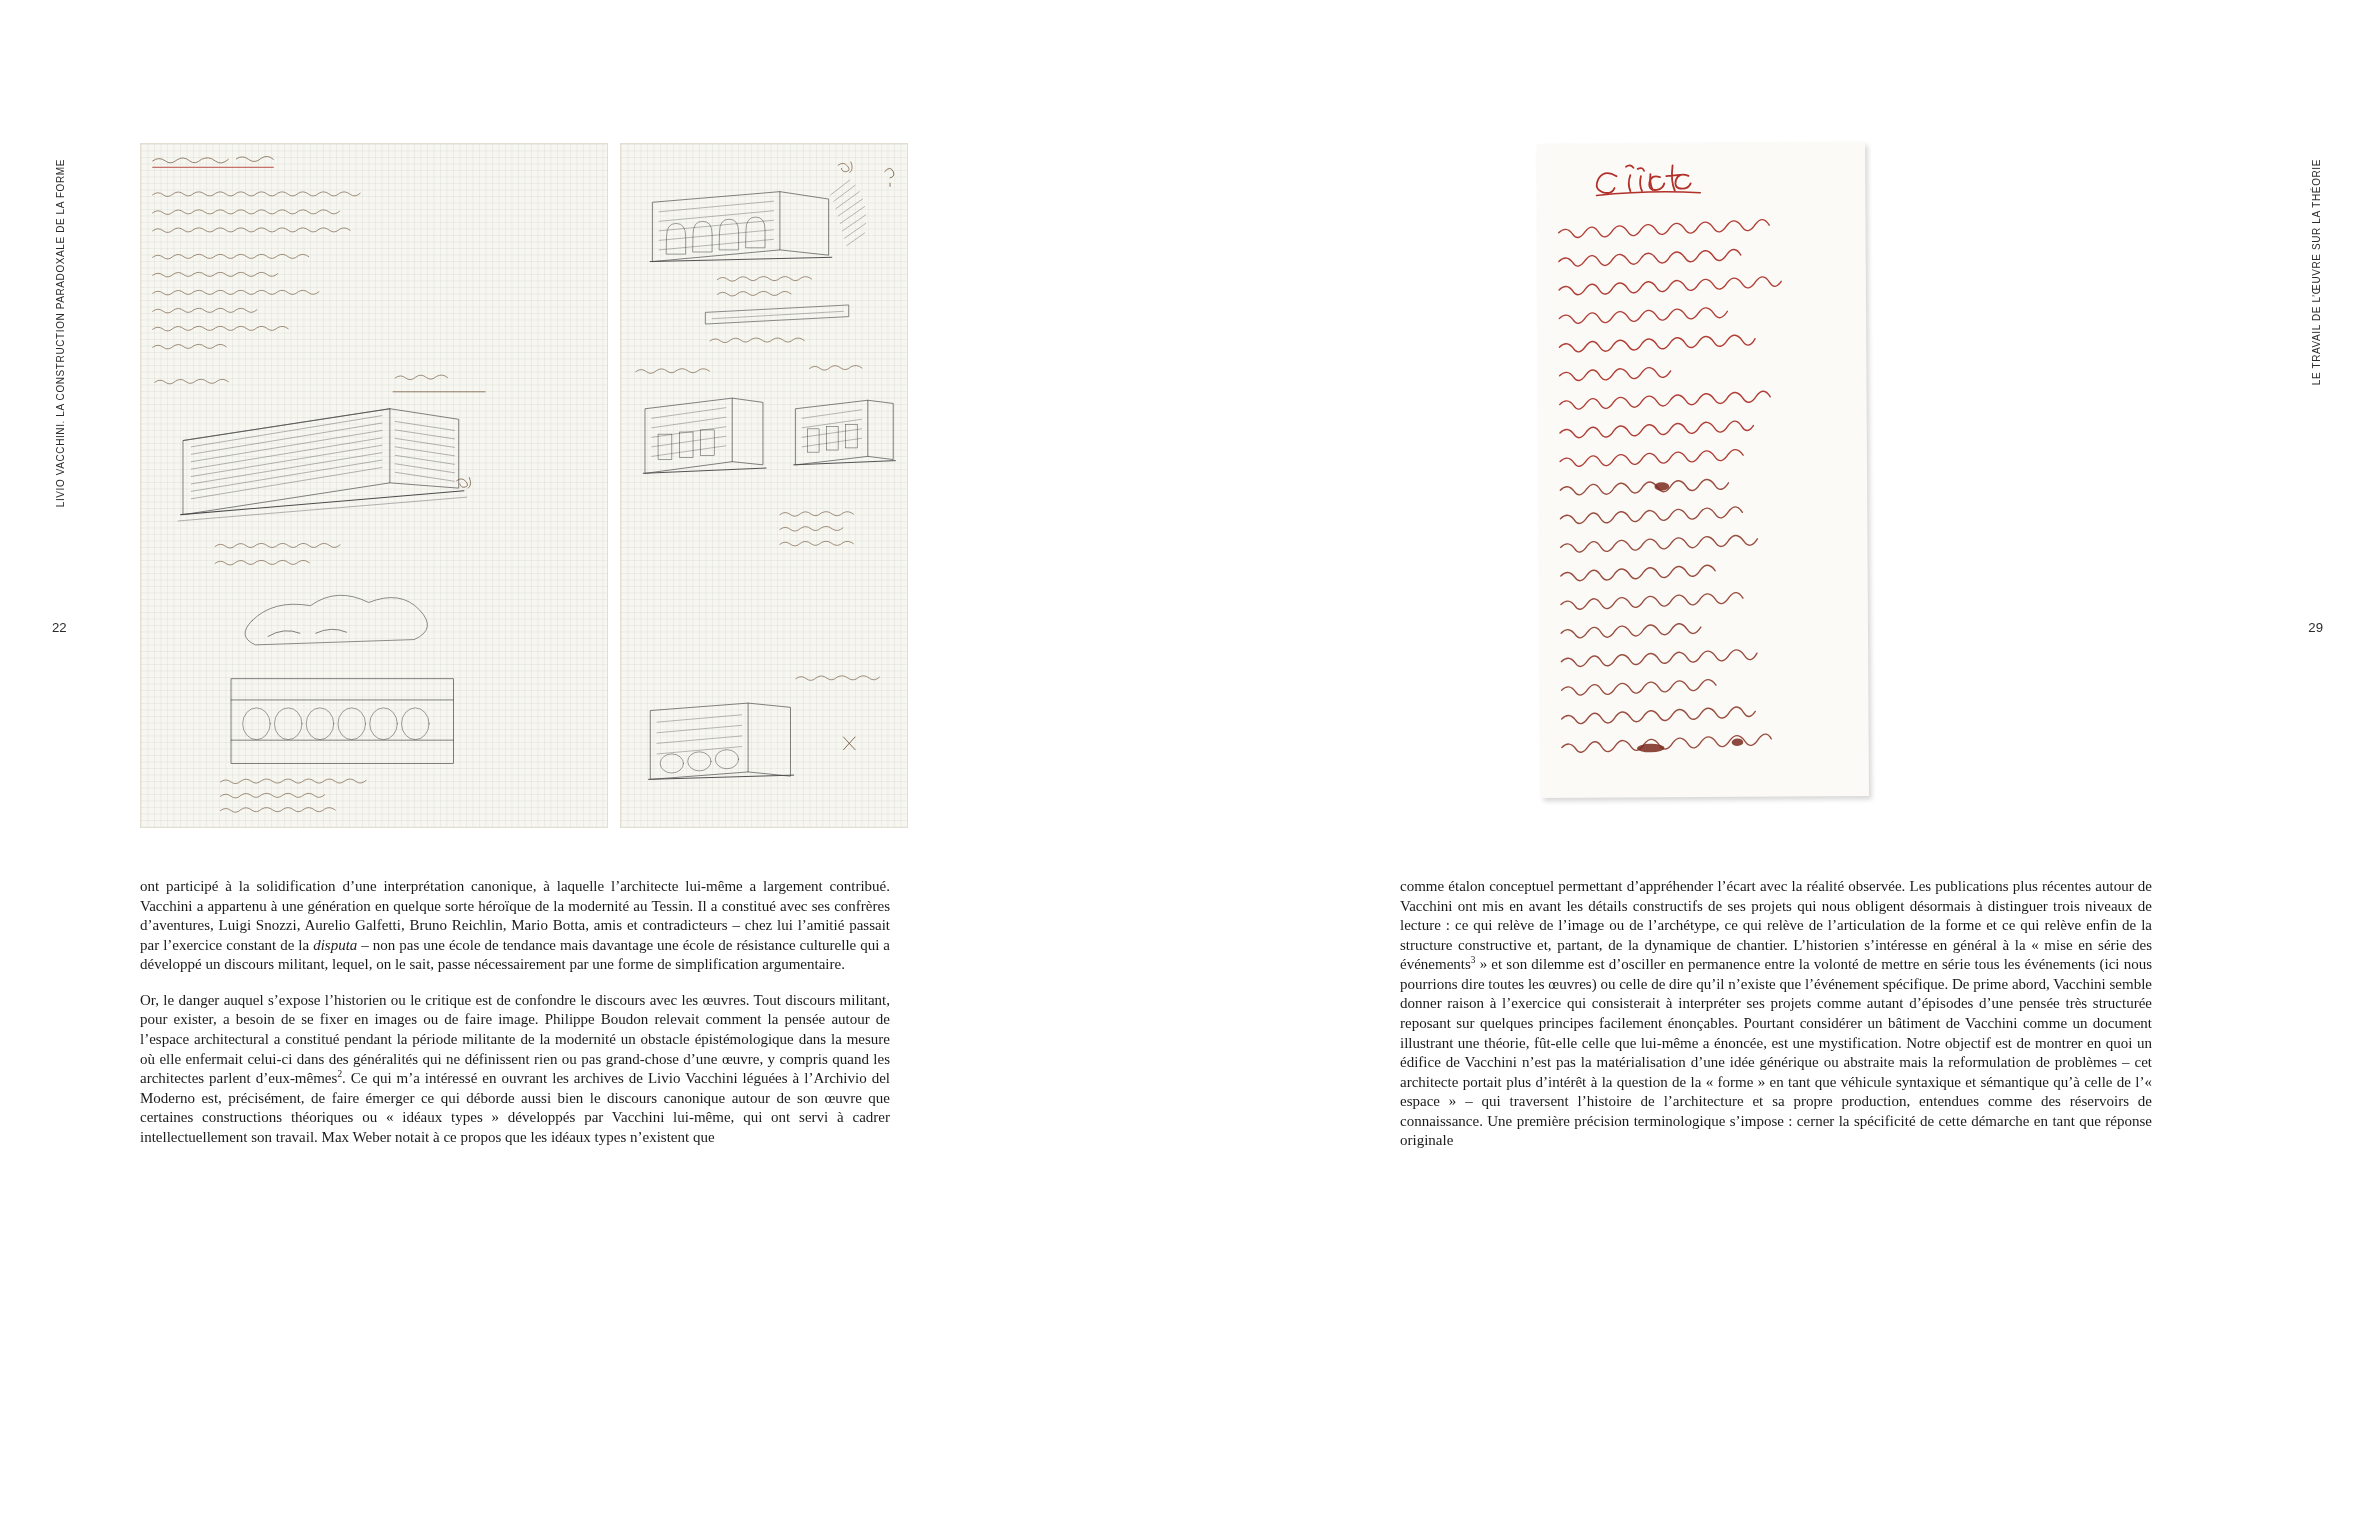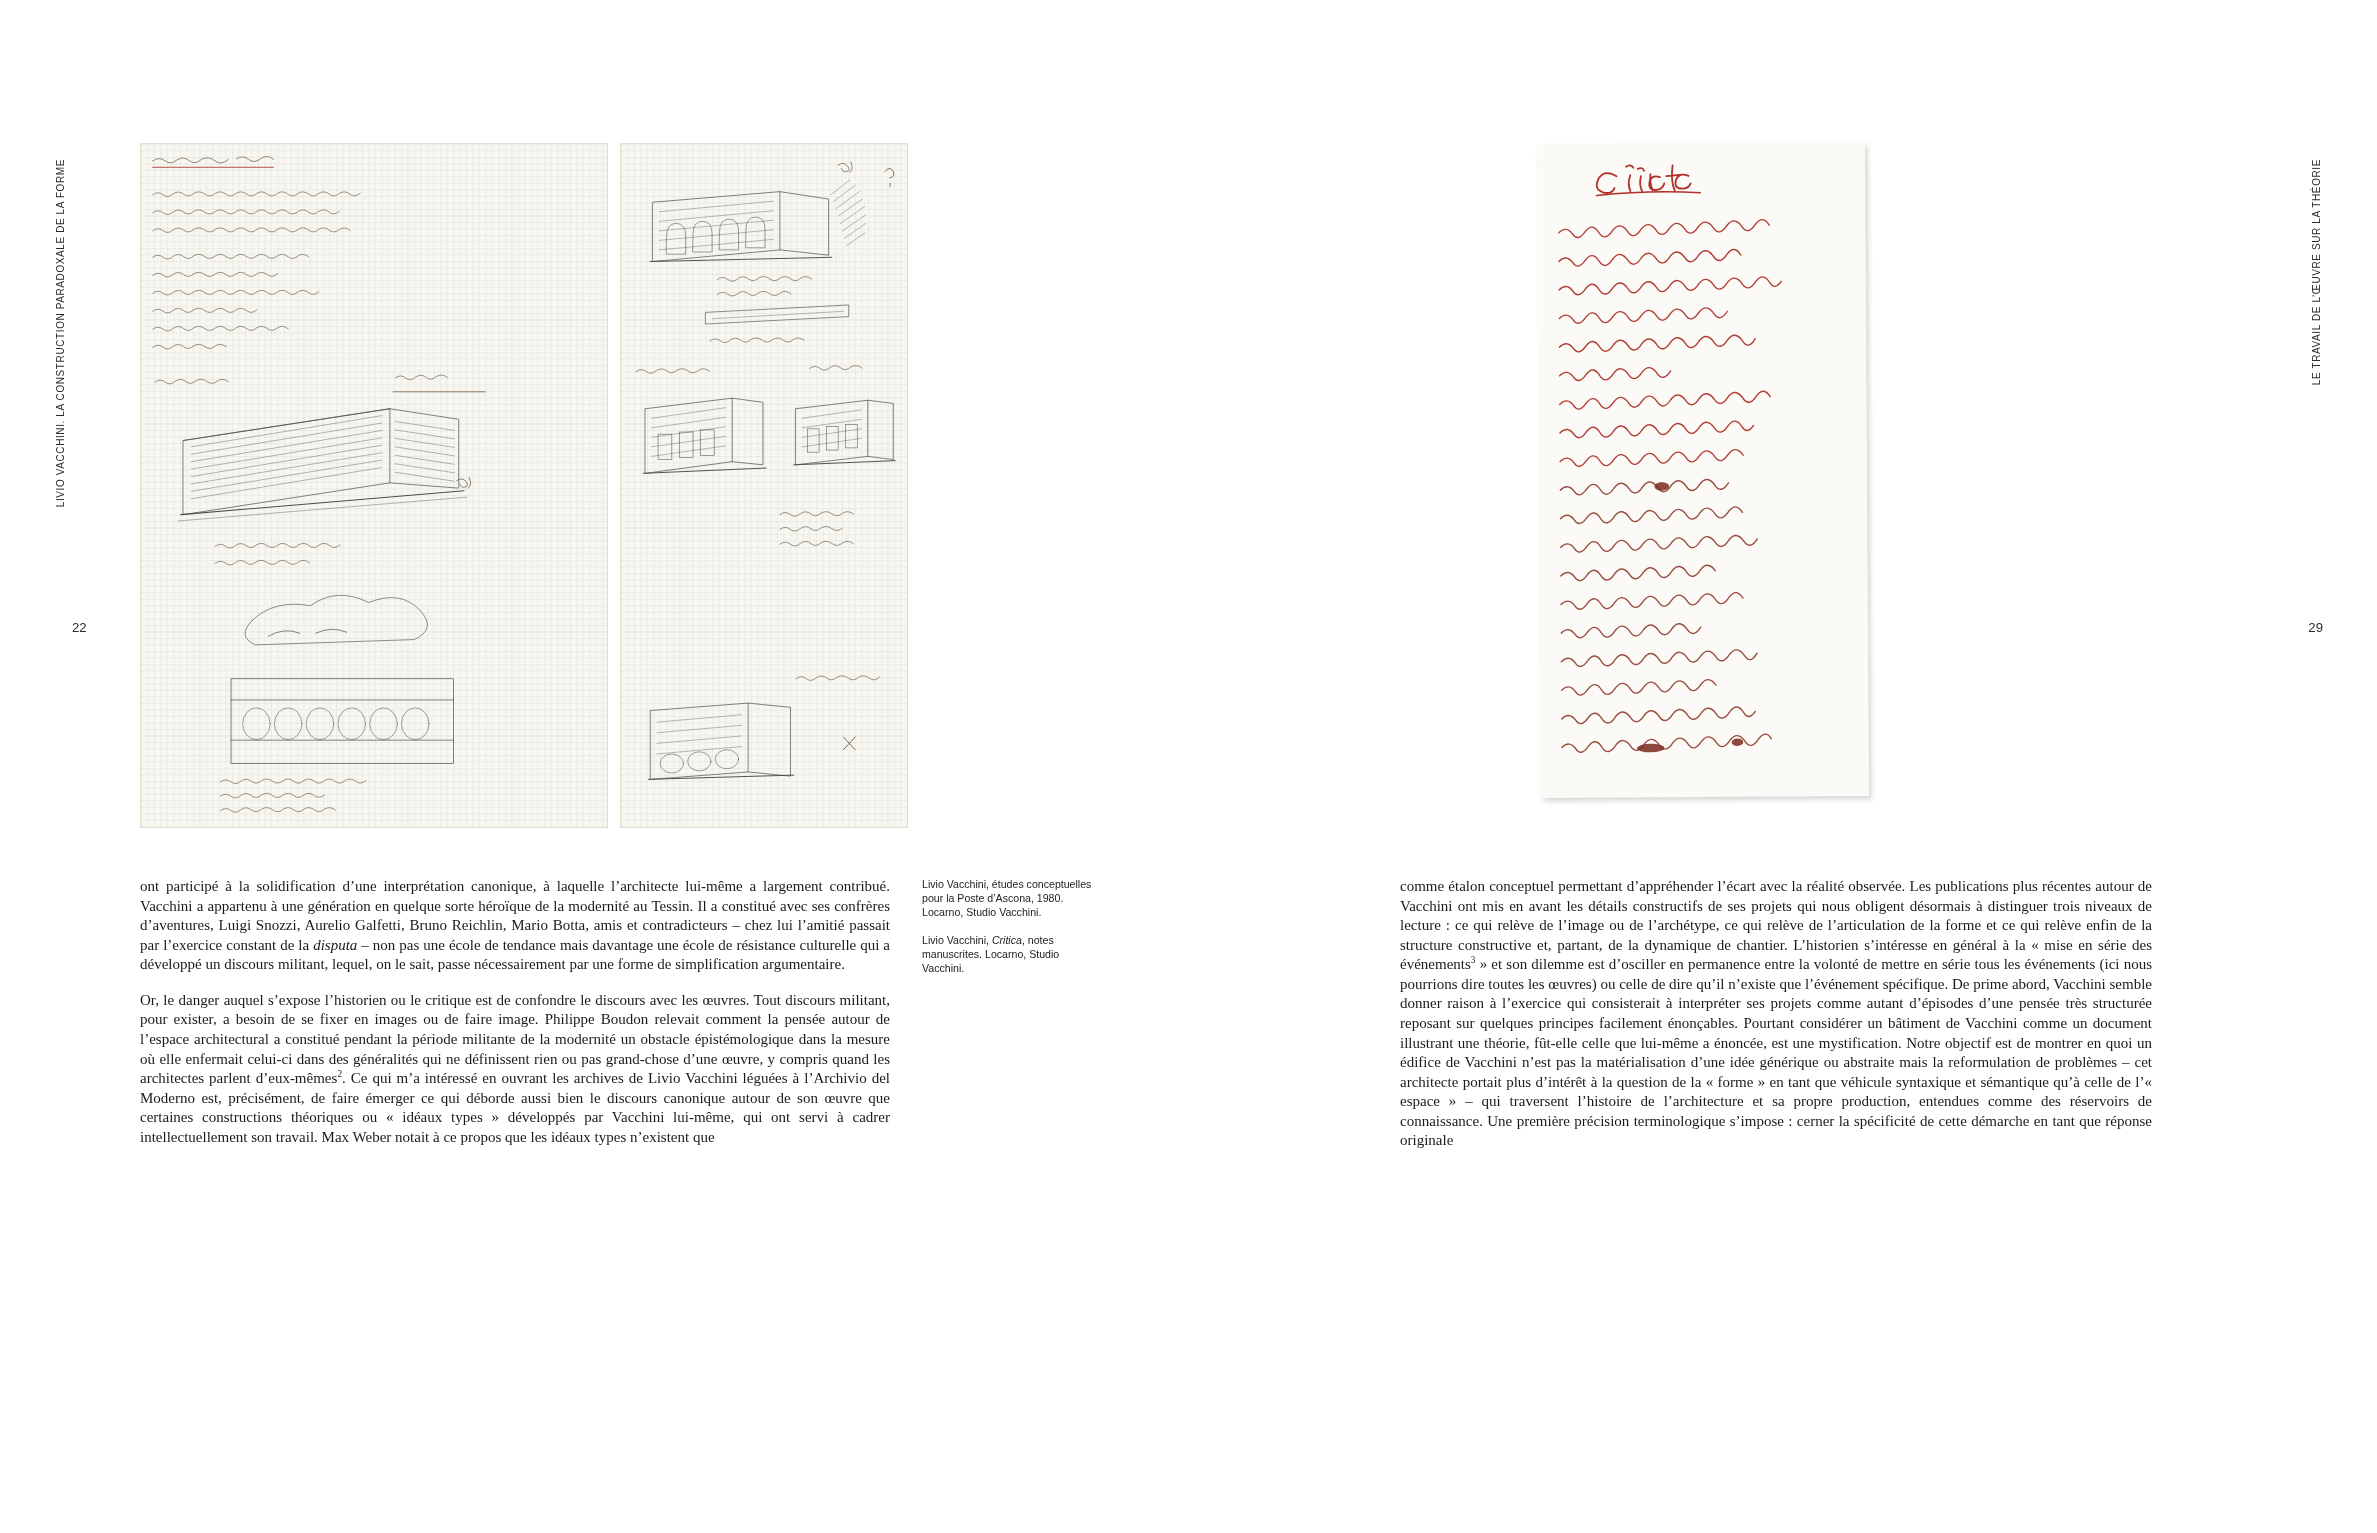--- a/index.html
+++ b/index.html
@@ -43,21 +43,21 @@
   .running-head.left  { left: 55px;  top: 159px; }
   .running-head.right { right: 55px; top: 159px; }
 
   .folio {
     position: absolute;
     font-family: "Liberation Sans", sans-serif;
     font-size: 13.2px;
     color: #2b2b2b;
     top: 620px;
   }
-  .folio.left  { left: 72px; }
+  .folio.left  { left: 52px; }
   .folio.right { right: 54px; }
 
   
   .fig-left {
     position: absolute;
     left: 140px;
     top: 143px;
     width: 773px;
     height: 683px;
     display: flex;
@@ -368,24 +368,20 @@
           </g>
         </svg>
       </div>
     </div>
 
     <div class="col col-left">
       <p>ont participé à la solidification d’une interprétation canonique, à laquelle l’architecte lui-même a largement contribué. Vacchini a appartenu à une génération en quelque sorte héroïque de la modernité au Tessin. Il a constitué avec ses confrères d’aventures, Luigi Snozzi, Aurelio Galfetti, Bruno Reichlin, Mario Botta, amis et contradicteurs – chez lui l’amitié passait par l’exercice constant de la <span class="it">disputa</span> – non pas une école de tendance mais davantage une école de résistance culturelle qui a développé un discours militant, lequel, on le sait, passe nécessairement par une forme de simplification argumentaire.</p>
       <p>Or, le danger auquel s’expose l’historien ou le critique est de confondre le discours avec les œuvres. Tout discours militant, pour exister, a besoin de se fixer en images ou de faire image. Philippe Boudon relevait comment la pensée autour de l’espace architectural a constitué pendant la période militante de la modernité un obstacle épistémologique dans la mesure où elle enfermait celui-ci dans des généralités qui ne définissent rien ou pas grand-chose d’une œuvre, y compris quand les architectes parlent d’eux-mêmes<sup>2</sup>. Ce qui m’a intéressé en ouvrant les archives de Livio Vacchini léguées à l’Archivio del Moderno est, précisément, de faire émerger ce qui déborde aussi bien le discours canonique autour de son œuvre que certaines constructions théoriques ou « idéaux types » développés par Vacchini lui-même, qui ont servi à cadrer intellectuellement son travail. Max Weber notait à ce propos que les idéaux types n’existent que</p>
     </div>
 
-    <div class="caption">
-      <p>Livio Vacchini, études conceptuelles pour la Poste d’Ascona, 1980. Locarno, Studio Vacchini.</p>
-      <p>Livio Vacchini, <i>Critica</i>, notes manuscrites. Locarno, Studio Vacchini.</p>
-    </div>
   </div>
 
   <div class="page">
 
     <div class="running-head right">LE TRAVAIL DE L’ŒUVRE SUR LA THÉORIE</div>
 
     <div class="folio right">29</div>
   </div>
 
   <div class="fig-right">

